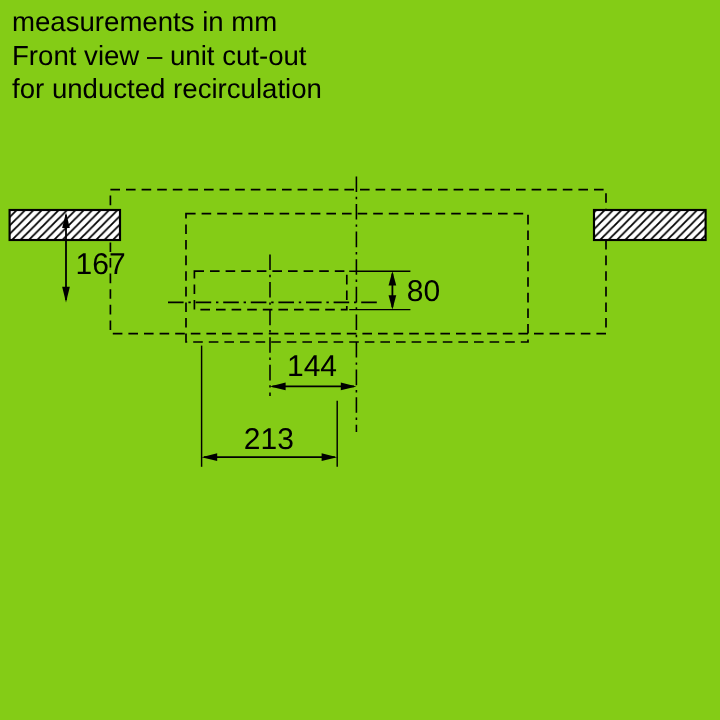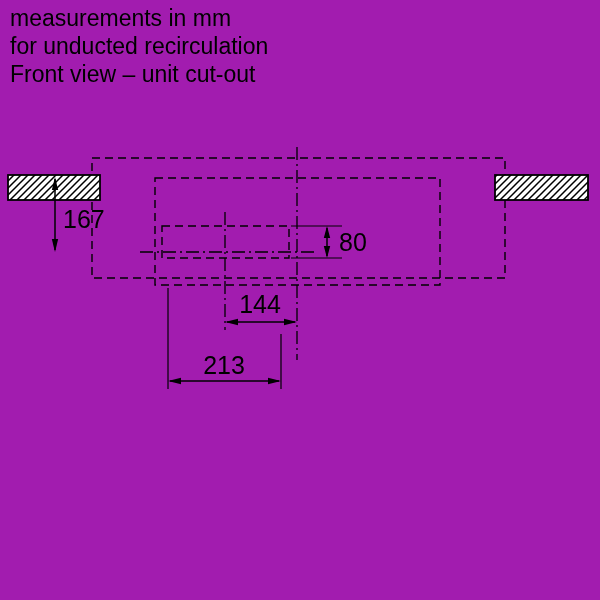--- a/index.html
+++ b/index.html
@@ -10,21 +10,21 @@
   body {
     width: 600px;
     height: 600px;
     font-family: "Liberation Sans", sans-serif;
     overflow: hidden;
   }
   .page {
     position: relative;
     width: 600px;
     height: 600px;
-    background: #a21caf;
+    background: #84cc16;
   }
   .title-block {
     position: absolute;
     left: 10px;
     top: 4px;
     font-size: 23px;
     line-height: 28px;
     color: #000000;
   }
   svg.diagram {
@@ -67,22 +67,22 @@
     stroke-width: 1.8;
   }
 </style>
 </head>
 <body>
 
 <div class="page">
 
   <div class="title-block">
     <div>measurements in mm</div>
+    <div>Front view – unit cut-out</div>
     <div>for unducted recirculation</div>
-    <div>Front view – unit cut-out</div>
   </div>
 
   <svg class="diagram" width="600" height="600" viewBox="0 0 600 600">
     <defs>
       <pattern id="hatch" patternUnits="userSpaceOnUse" width="7" height="7">
         <rect x="0" y="0" width="7" height="7" fill="#ffffff"></rect>
         <path d="M-1,1 l2,-2 M0,7 l7,-7 M6,8 l2,-2" stroke="#000000" stroke-width="1.5"></path>
       </pattern>
     </defs>
 

